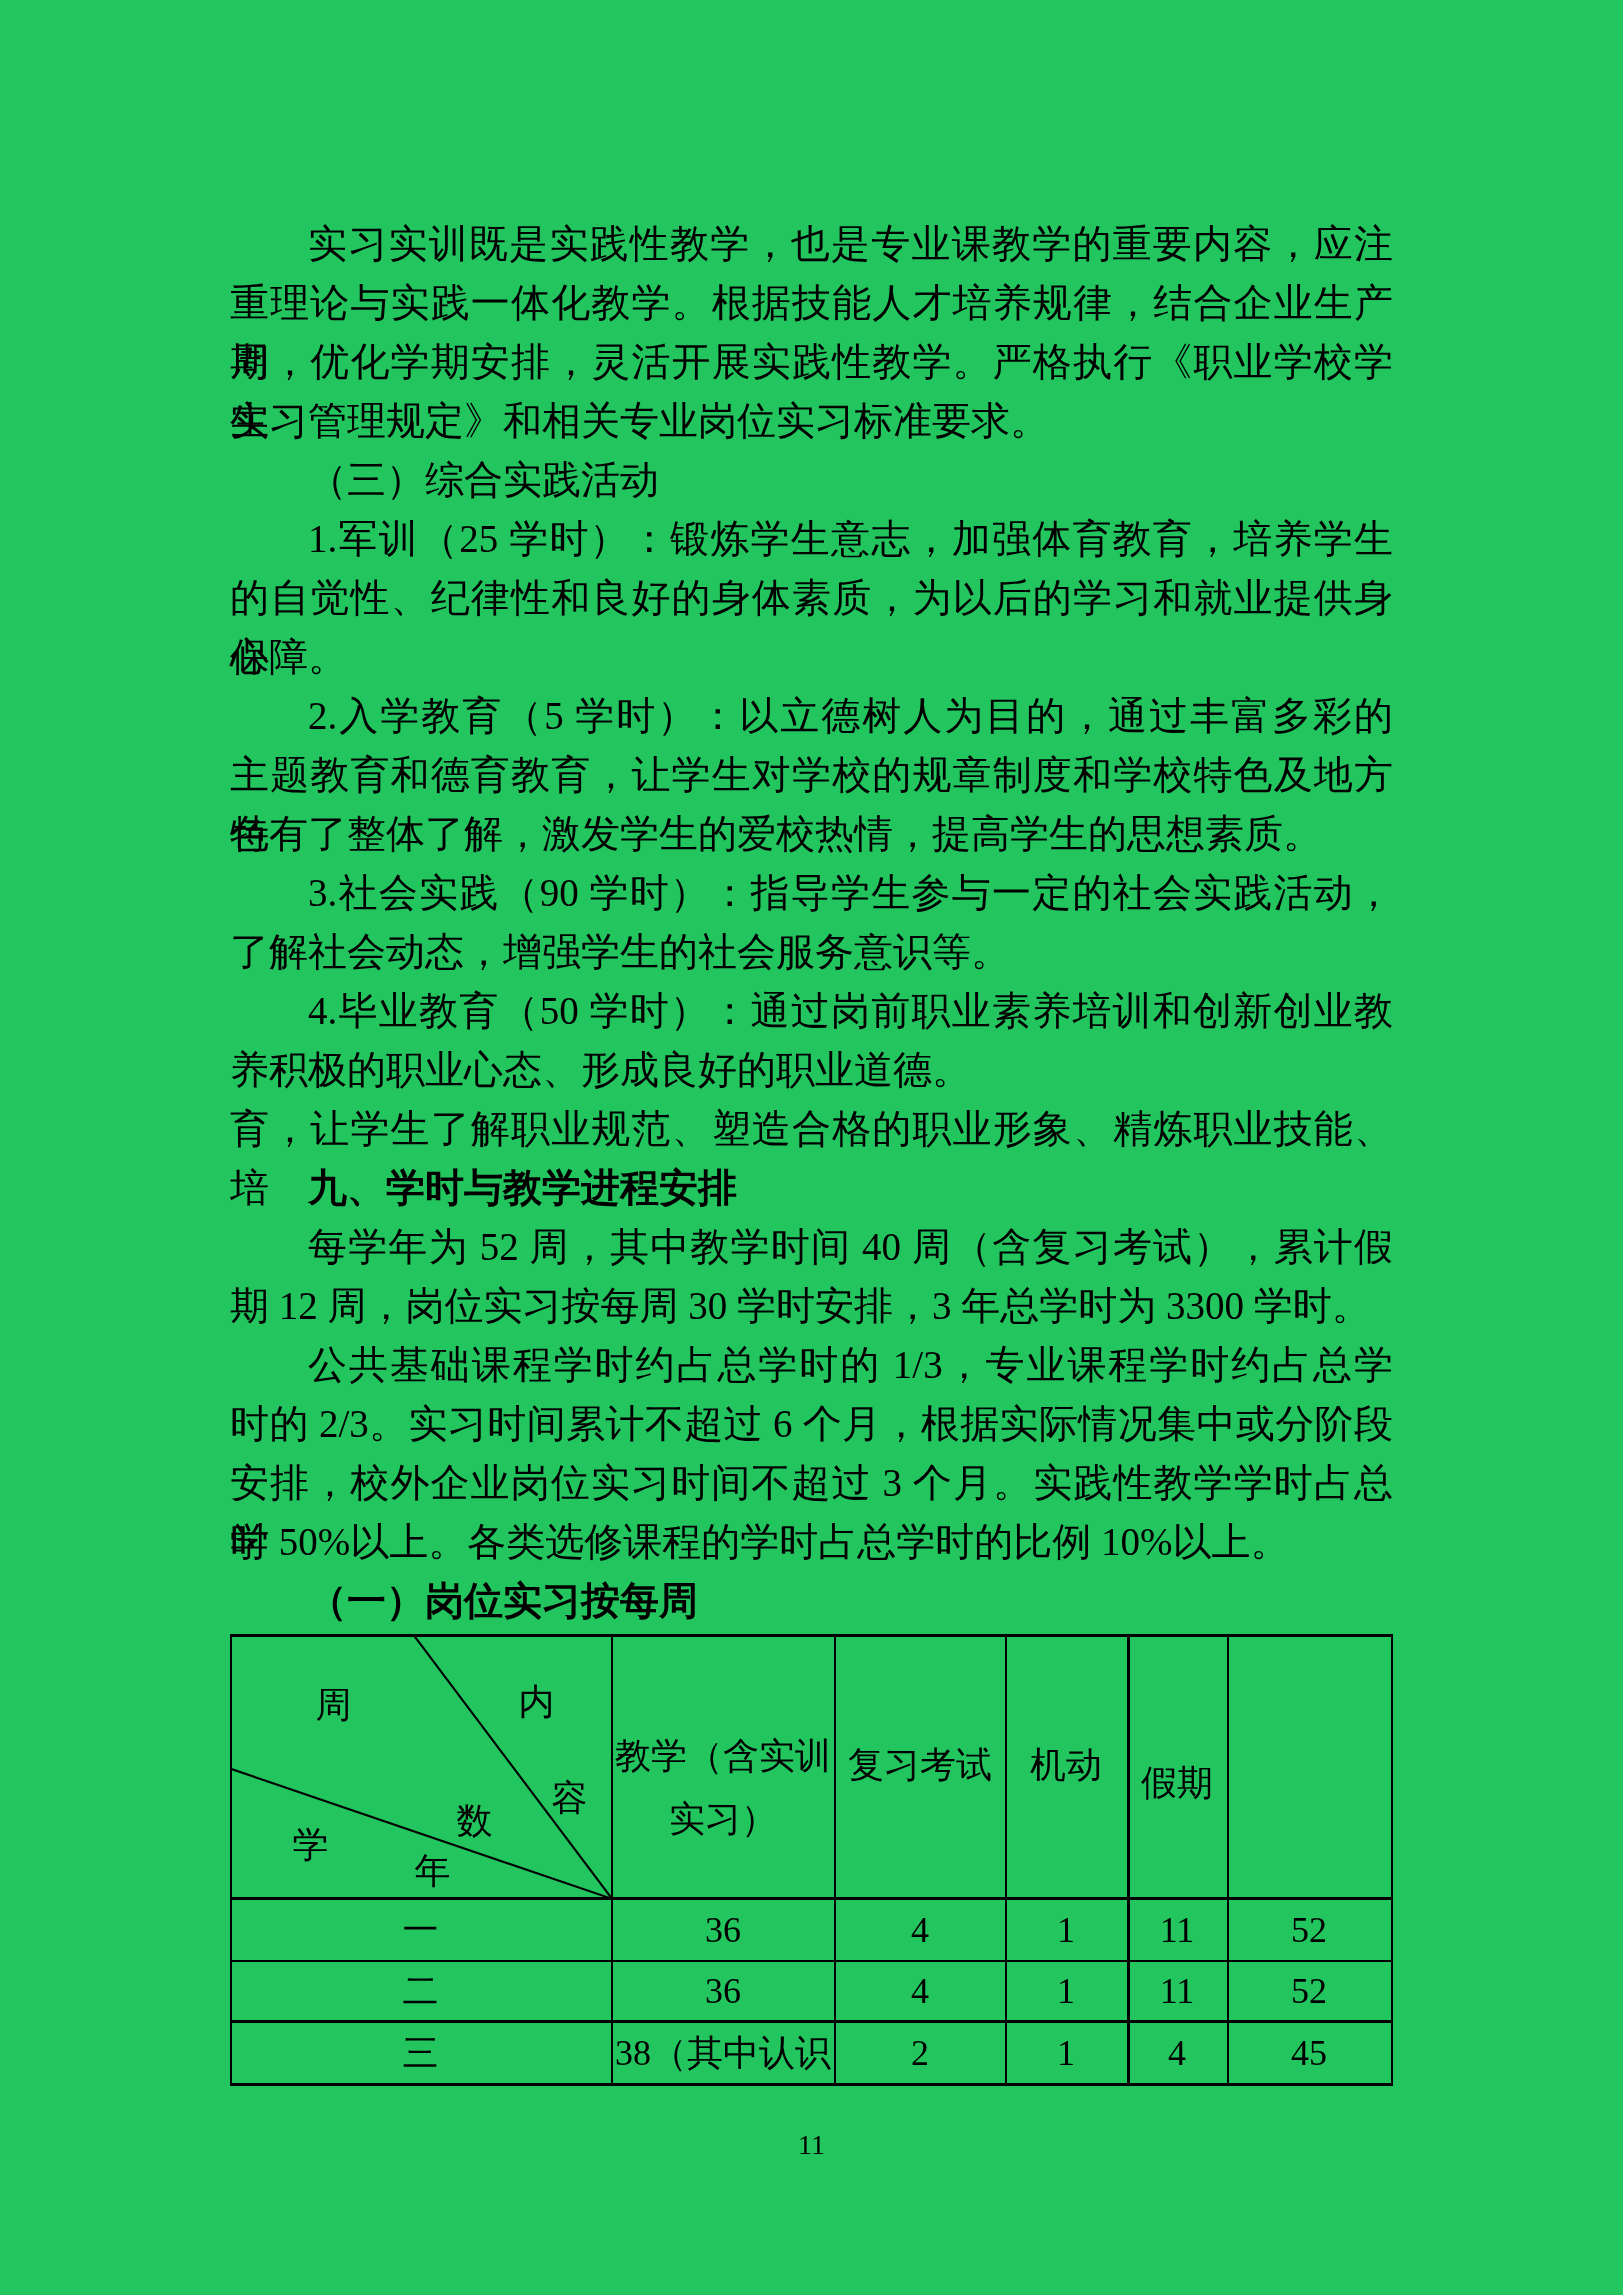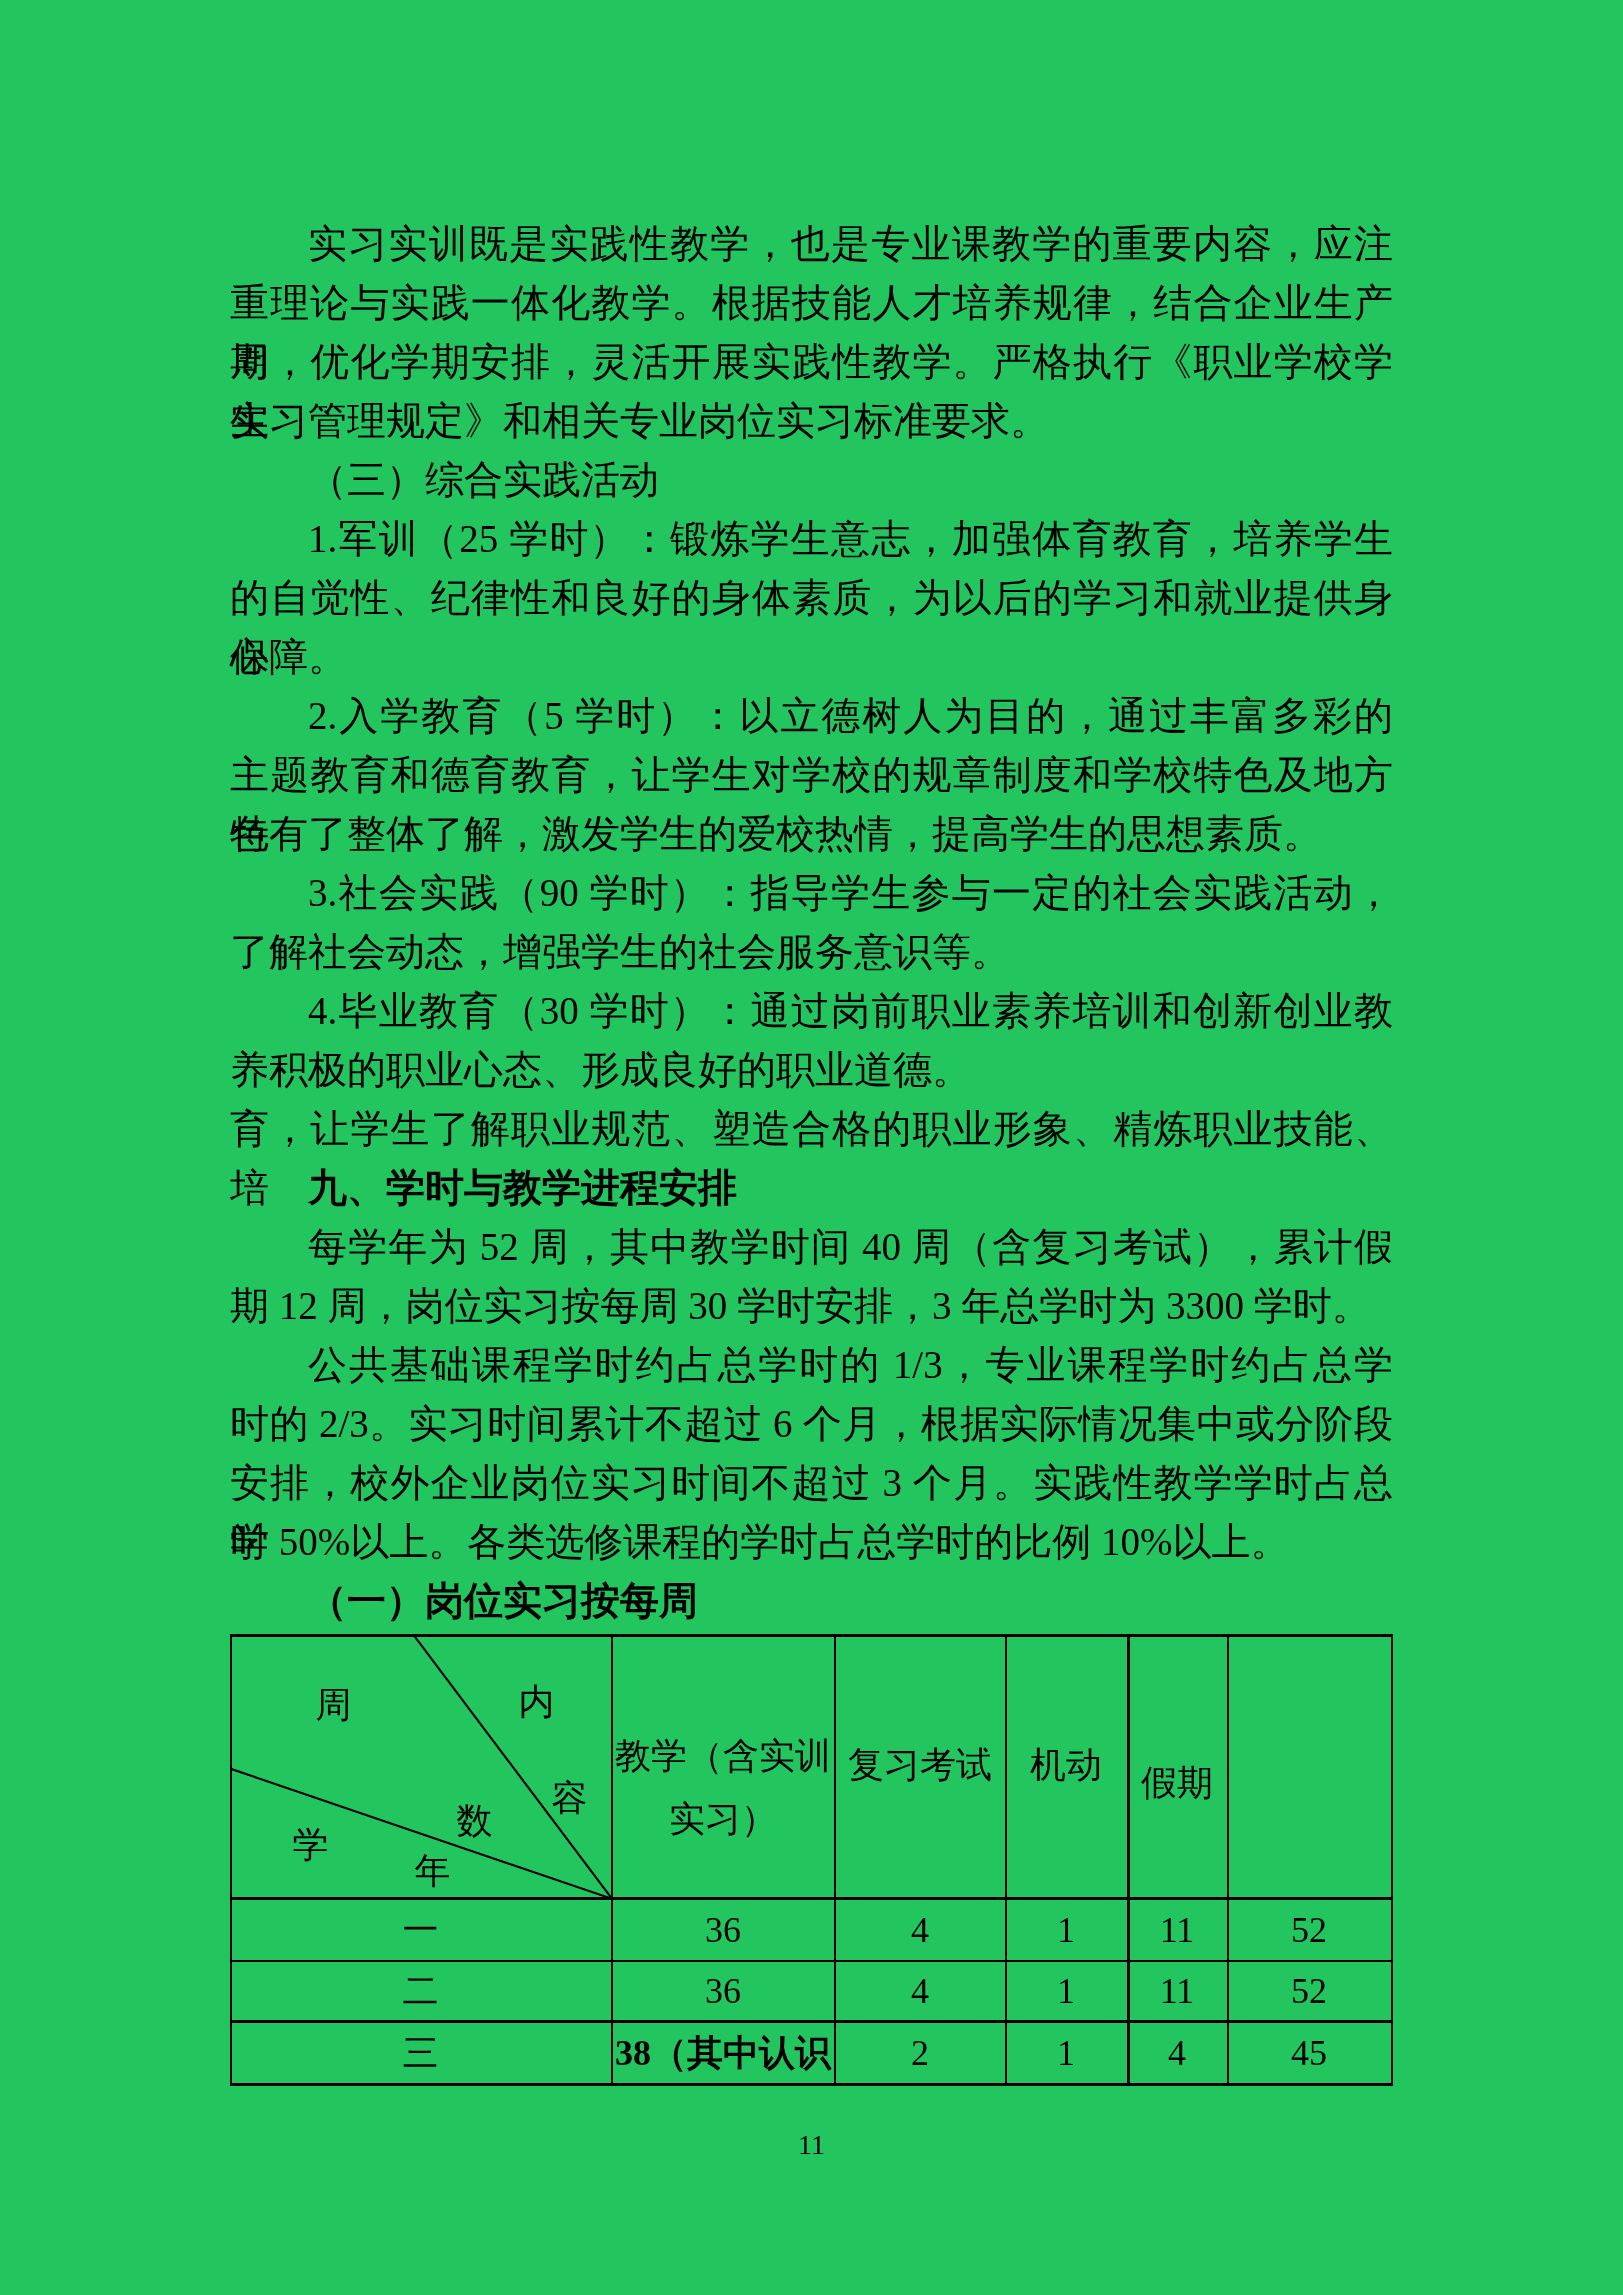--- a/index.html
+++ b/index.html
@@ -56,21 +56,21 @@
     <div class="ln">实习管理规定》和相关专业岗位实习标准要求。</div>
     <div class="ln ind">（三）综合实践活动</div>
     <div class="ln ind j">1.军训（25 学时）：锻炼学生意志，加强体育教育，培养学生</div>
     <div class="ln j">的自觉性、纪律性和良好的身体素质，为以后的学习和就业提供身心</div>
     <div class="ln">保障。</div>
     <div class="ln ind j">2.入学教育（5 学时）：以立德树人为目的，通过丰富多彩的</div>
     <div class="ln j">主题教育和德育教育，让学生对学校的规章制度和学校特色及地方特</div>
     <div class="ln">色有了整体了解，激发学生的爱校热情，提高学生的思想素质。</div>
     <div class="ln ind j">3.社会实践（90 学时）：指导学生参与一定的社会实践活动，</div>
     <div class="ln">了解社会动态，增强学生的社会服务意识等。</div>
-    <div class="ln ind j">4.毕业教育（30 学时）：通过岗前职业素养培训和创新创业教</div>
+    <div class="ln ind j">4.毕业教育（50 学时）：通过岗前职业素养培训和创新创业教</div>
     <div class="ln">养积极的职业心态、形成良好的职业道德。</div>
     <div class="ln j">育，让学生了解职业规范、塑造合格的职业形象、精炼职业技能、培</div>
     <div class="ln ind hd">九、学时与教学进程安排</div>
     <div class="ln ind j">每学年为 52 周，其中教学时间 40 周（含复习考试），累计假</div>
     <div class="ln">期 12 周，岗位实习按每周 30 学时安排，3 年总学时为 3300 学时。</div>
     <div class="ln ind j">公共基础课程学时约占总学时的 1/3，专业课程学时约占总学</div>
     <div class="ln j">时的 2/3。实习时间累计不超过 6 个月，根据实际情况集中或分阶段</div>
     <div class="ln j">安排，校外企业岗位实习时间不超过 3 个月。实践性教学学时占总学</div>
     <div class="ln">时 50%以上。各类选修课程的学时占总学时的比例 10%以上。</div>
     <div class="ln ind hd">（一）岗位实习按每周</div>
@@ -121,21 +121,21 @@
     <div class="cell" style="left:997px; top:265px; width:164px; height:62px;">52</div>
 
     <div class="cell" style="left:0; top:328px; width:381px; height:58px;">二</div>
     <div class="cell" style="left:382px; top:328px; width:222px; height:58px;">36</div>
     <div class="cell" style="left:604px; top:328px; width:172px; height:58px;">4</div>
     <div class="cell" style="left:775px; top:328px; width:122px; height:58px;">1</div>
     <div class="cell" style="left:897px; top:328px; width:100px; height:58px;">11</div>
     <div class="cell" style="left:997px; top:328px; width:164px; height:58px;">52</div>
 
     <div class="cell" style="left:0; top:389px; width:381px; height:60px;">三</div>
-    <div class="cell" style="left:382px; top:389px; width:222px; height:60px;font-weight:bold;">38（其中认识</div>
+    <div class="cell" style="left:382px; top:389px; width:222px; height:60px;">38（其中认识</div>
     <div class="cell" style="left:604px; top:389px; width:172px; height:60px;">2</div>
     <div class="cell" style="left:775px; top:389px; width:122px; height:60px;">1</div>
     <div class="cell" style="left:897px; top:389px; width:100px; height:60px;">4</div>
     <div class="cell" style="left:997px; top:389px; width:164px; height:60px;">45</div>
 
   </div>
 
   <div class="page-number">11</div>
 
 </div>

